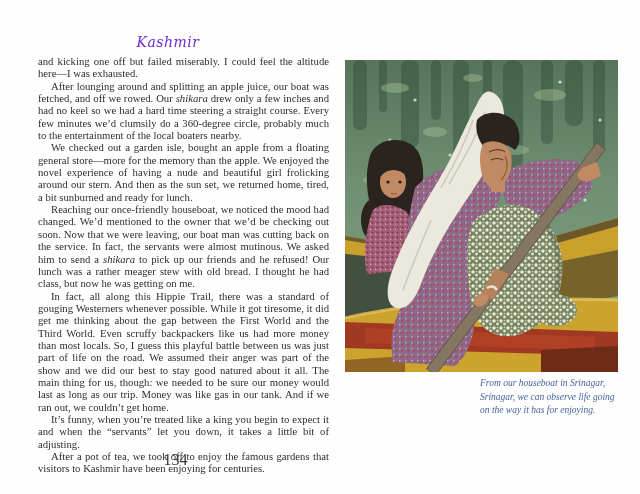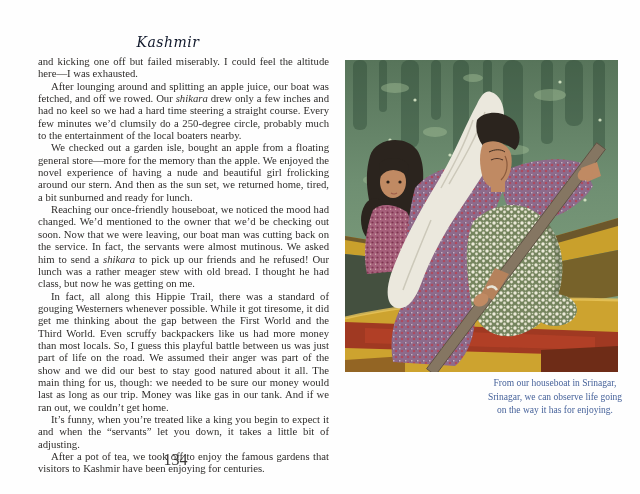--- a/index.html
+++ b/index.html
@@ -1,41 +1,41 @@
 <!DOCTYPE html>
 <html><head>
 <meta charset="utf-8">
 <style>
   html,body{margin:0;padding:0;background:#ffffff;}
   .page{position:relative;width:640px;height:494px;background:#fefefe;overflow:hidden;
         font-family:"Liberation Serif","DejaVu Serif",serif;}
   .running-header{position:absolute;left:38px;top:34px;width:260px;text-align:center;
-        font-style:italic;font-size:14px;letter-spacing:0.5px;color:#0f172a;
+        font-style:italic;font-size:14px;letter-spacing:0.5px;color:#6d28d9;
         font-family:"DejaVu Serif","Liberation Serif",serif;}
   .body-text{position:absolute;left:38px;top:55px;width:291px;
         font-size:10.7px;line-height:12.35px;color:#2f2d2b;text-align:justify;}
   .body-text p{margin:0;}
   .body-text p.ind{text-indent:13px;}
   .folio{position:absolute;left:38px;top:451px;width:275px;text-align:center;
         font-size:16px;color:#3a3836;}
   .photo{position:absolute;left:345px;top:60px;width:273px;height:312px;}
   .photo svg{display:block;}
   .photo-caption{position:absolute;left:480px;top:377px;width:150px;
-        font-size:9.5px;line-height:13.5px;color:#46629a;text-align:center;}
+        font-style:italic;font-size:9.5px;line-height:13.5px;color:#46629a;}
 </style>
 </head>
 <body>
 
 <div class="page">
 
   <div class="running-header">Kashmir</div>
 
   <div class="body-text">
       <p><span>and kicking one off but failed miserably. I could feel the altitude here—I was exhausted.</span></p>
-      <p class="ind"><span>After lounging around and splitting an apple juice, our boat was fetched, and off we rowed. Our </span><i>shikara</i><span> drew only a few inches and had no keel so we had a hard time steering a straight course. Every few minutes we’d clumsily do a 250-degree circle, probably much to the entertainment of the local boaters nearby.</span></p>
+      <p class="ind"><span>After lounging around and splitting an apple juice, our boat was fetched, and off we rowed. Our </span><i>shikara</i><span> drew only a few inches and had no keel so we had a hard time steering a straight course. Every few minutes we’d clumsily do a 360-degree circle, probably much to the entertainment of the local boaters nearby.</span></p>
       <p class="ind"><span>We checked out a garden isle, bought an apple from a floating general store—more for the memory than the apple. We enjoyed the novel experience of having a nude and beautiful girl frolicking around our stern. And then as the sun set, we returned home, tired, a bit sunburned and ready for lunch.</span></p>
       <p class="ind"><span>Reaching our once-friendly houseboat, we noticed the mood had changed. We’d mentioned to the owner that we’d be checking out soon. Now that we were leaving, our boat man was cutting back on the service. In fact, the servants were almost mutinous. We asked him to send a </span><i>shikara</i><span> to pick up our friends and he refused! Our lunch was a rather meager stew with old bread. I thought he had class, but now he was getting on me.</span></p>
       <p class="ind"><span>In fact, all along this Hippie Trail, there was a standard of gouging Westerners whenever possible. While it got tiresome, it did get me thinking about the gap between the First World and the Third World. Even scruffy backpackers like us had more money than most locals. So, I guess this playful battle between us was just part of life on the road. We assumed their anger was part of the show and we did our best to stay good natured about it all. The main thing for us, though: we needed to be sure our money would last as long as our trip. Money was like gas in our tank. And if we ran out, we couldn’t get home.</span></p>
       <p class="ind"><span>It’s funny, when you’re treated like a king you begin to expect it and when the “servants” let you down, it takes a little bit of adjusting.</span></p>
       <p class="ind"><span>After a pot of tea, we took off to enjoy the famous gardens that visitors to Kashmir have been enjoying for centuries.</span></p>
     </div>
 
   <div class="photo">
     <svg width="273" height="312" viewBox="0 0 273 312" role="img">
       <defs>

